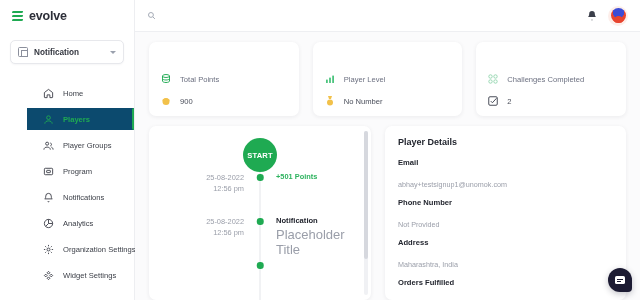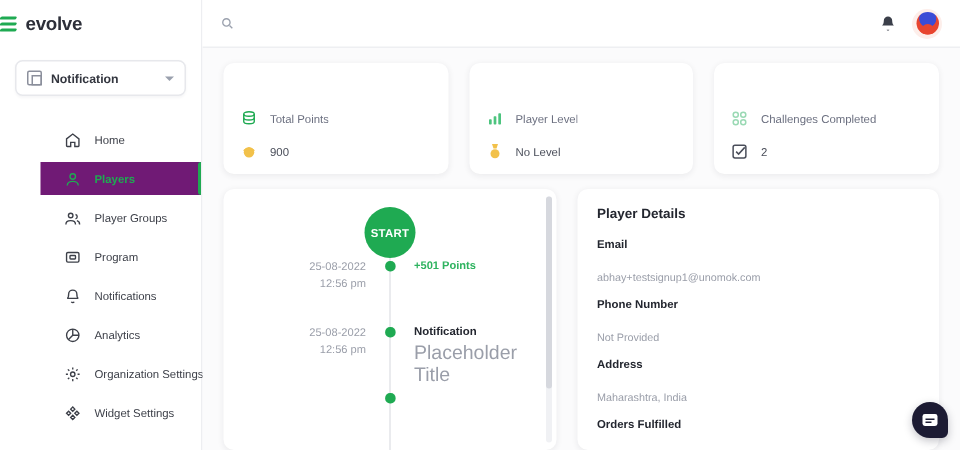--- a/index.html
+++ b/index.html
@@ -10,21 +10,21 @@
     overflow: hidden;
   }
   .app { position: relative; width: 640px; height: 300px; display: flex; background:#fbfbfc; }
 
   
   .sidebar {
     width: 135px; height: 300px; background:#ffffff;
     border-right: 1px solid #edeef1;
     display:flex; flex-direction:column; flex: 0 0 135px;
   }
-  .logo-row { height: 32px; display:flex; align-items:center; gap:4px; }
+  .logo-row { height: 32px; display:flex; align-items:center; padding-left: 12px; gap:4px; }
   .logo-mark { width:13px; height:13px; position:relative; flex:0 0 13px; }
   .logo-mark i {
     position:absolute; left:0; height:2.2px; border-radius:2px; background:#1faa52; display:block;
   }
   .logo-mark i:nth-child(1){ top:1px; width:11px; transform:skewX(-22deg); }
   .logo-mark i:nth-child(2){ top:5px; width:11px; transform:skewX(-22deg); }
   .logo-mark i:nth-child(3){ top:9px; width:11px; transform:skewX(-22deg); }
   .logo-text { font-size: 12.5px; font-weight: 700; color:#2d2f39; letter-spacing:-0.2px; }
 
   .org-wrap { padding: 8px 10px 6px 10px; }
@@ -39,21 +39,21 @@
   .caret { width:0;height:0;border-left:3px solid transparent;border-right:3px solid transparent;border-top:3.4px solid #9aa0ad;}
 
   .nav { margin-top: 12px; display:flex; flex-direction:column;padding-left:27px; }
   .nav-item {
     height: 22px; display:flex; align-items:center; gap:9px; padding-left:16px;
     position:relative; cursor:pointer; margin-bottom:4px;
   }
   .nav-item .ico { width:11px; height:11px; flex:0 0 11px; color:#3d4049; display:block; }
   .nav-item .ico svg { display:block; width:11px; height:11px; }
   .nav-label { font-size:7.6px; color:#3d4049; font-weight:500; white-space:nowrap; }
-  .nav-item.active { background:#701a75; }
+  .nav-item.active { background:#0c4a6e; }
   .nav-item.active .nav-label { color:#1faa52; font-weight:700; }
   .nav-item.active .ico { color:#1faa52; }
   .nav-item.active:after {
     content:""; position:absolute; right:0; top:0; width:2.5px; height:22px; background:#1faa52; border-radius:2px 0 0 2px;
   }
 
   
   .main { flex:1; height:300px; display:flex; flex-direction:column; background:#fbfbfc; position:relative; }
 
   .topbar {
@@ -298,21 +298,21 @@
             </span>
           <span class="card-title">Player Level</span>
         </div>
         <div class="card-row">
           <span class="card-ico">
               <svg viewBox="0 0 24 24" fill="#f2c14a">
                 <circle cx="12" cy="15" r="6"></circle>
                 <path d="M8 2h8l-2 6h-4z" fill="#f2c14a"></path>
               </svg>
             </span>
-          <span class="card-val">No Level</span>
+          <span class="card-val">No Number</span>
         </div>
       </div>
 
       <div class="card">
         <div class="card-row">
           <span class="card-ico">
               <svg viewBox="0 0 24 24" fill="none" stroke="#9ad9b4" stroke-width="2">
                 <circle cx="7" cy="7" r="3.4"></circle>
                 <circle cx="17" cy="7" r="3.4"></circle>
                 <circle cx="7" cy="17" r="3.4"></circle>

